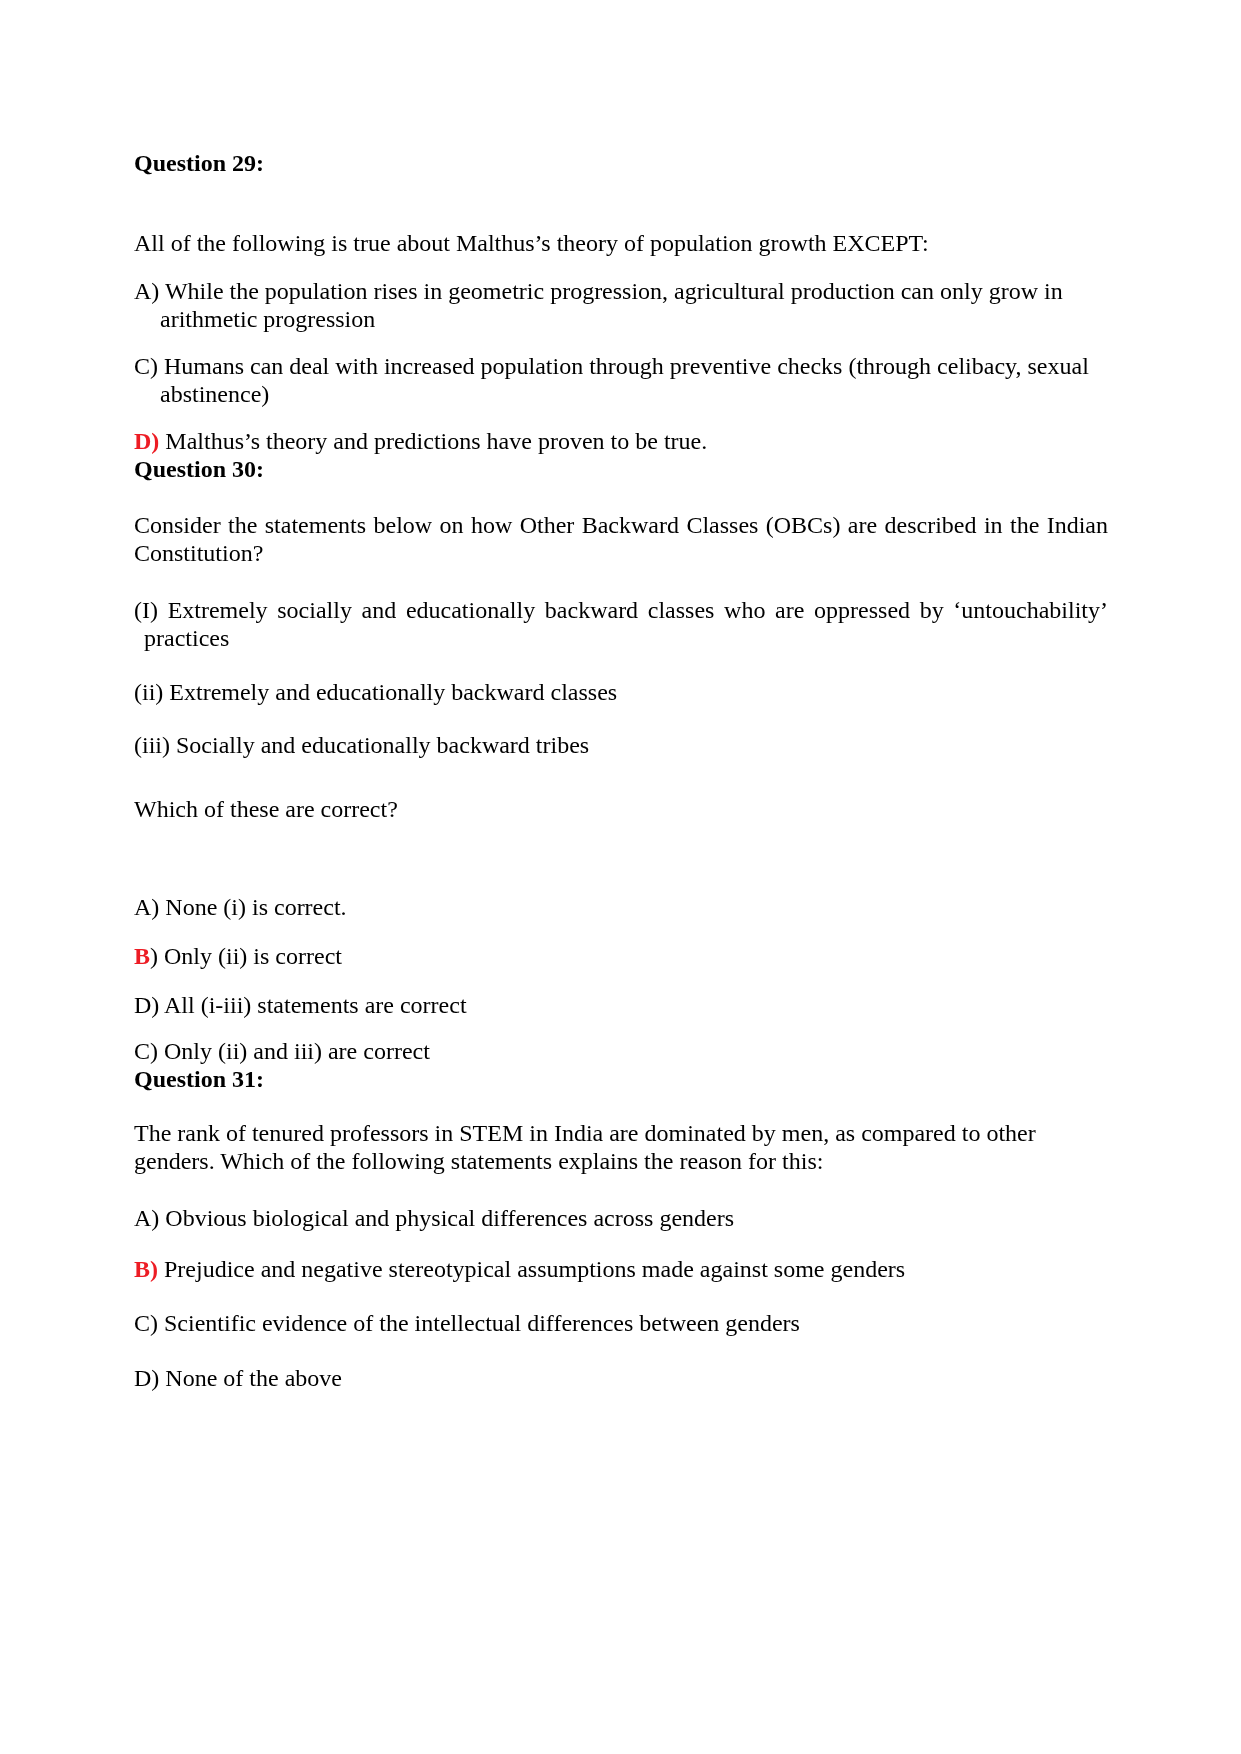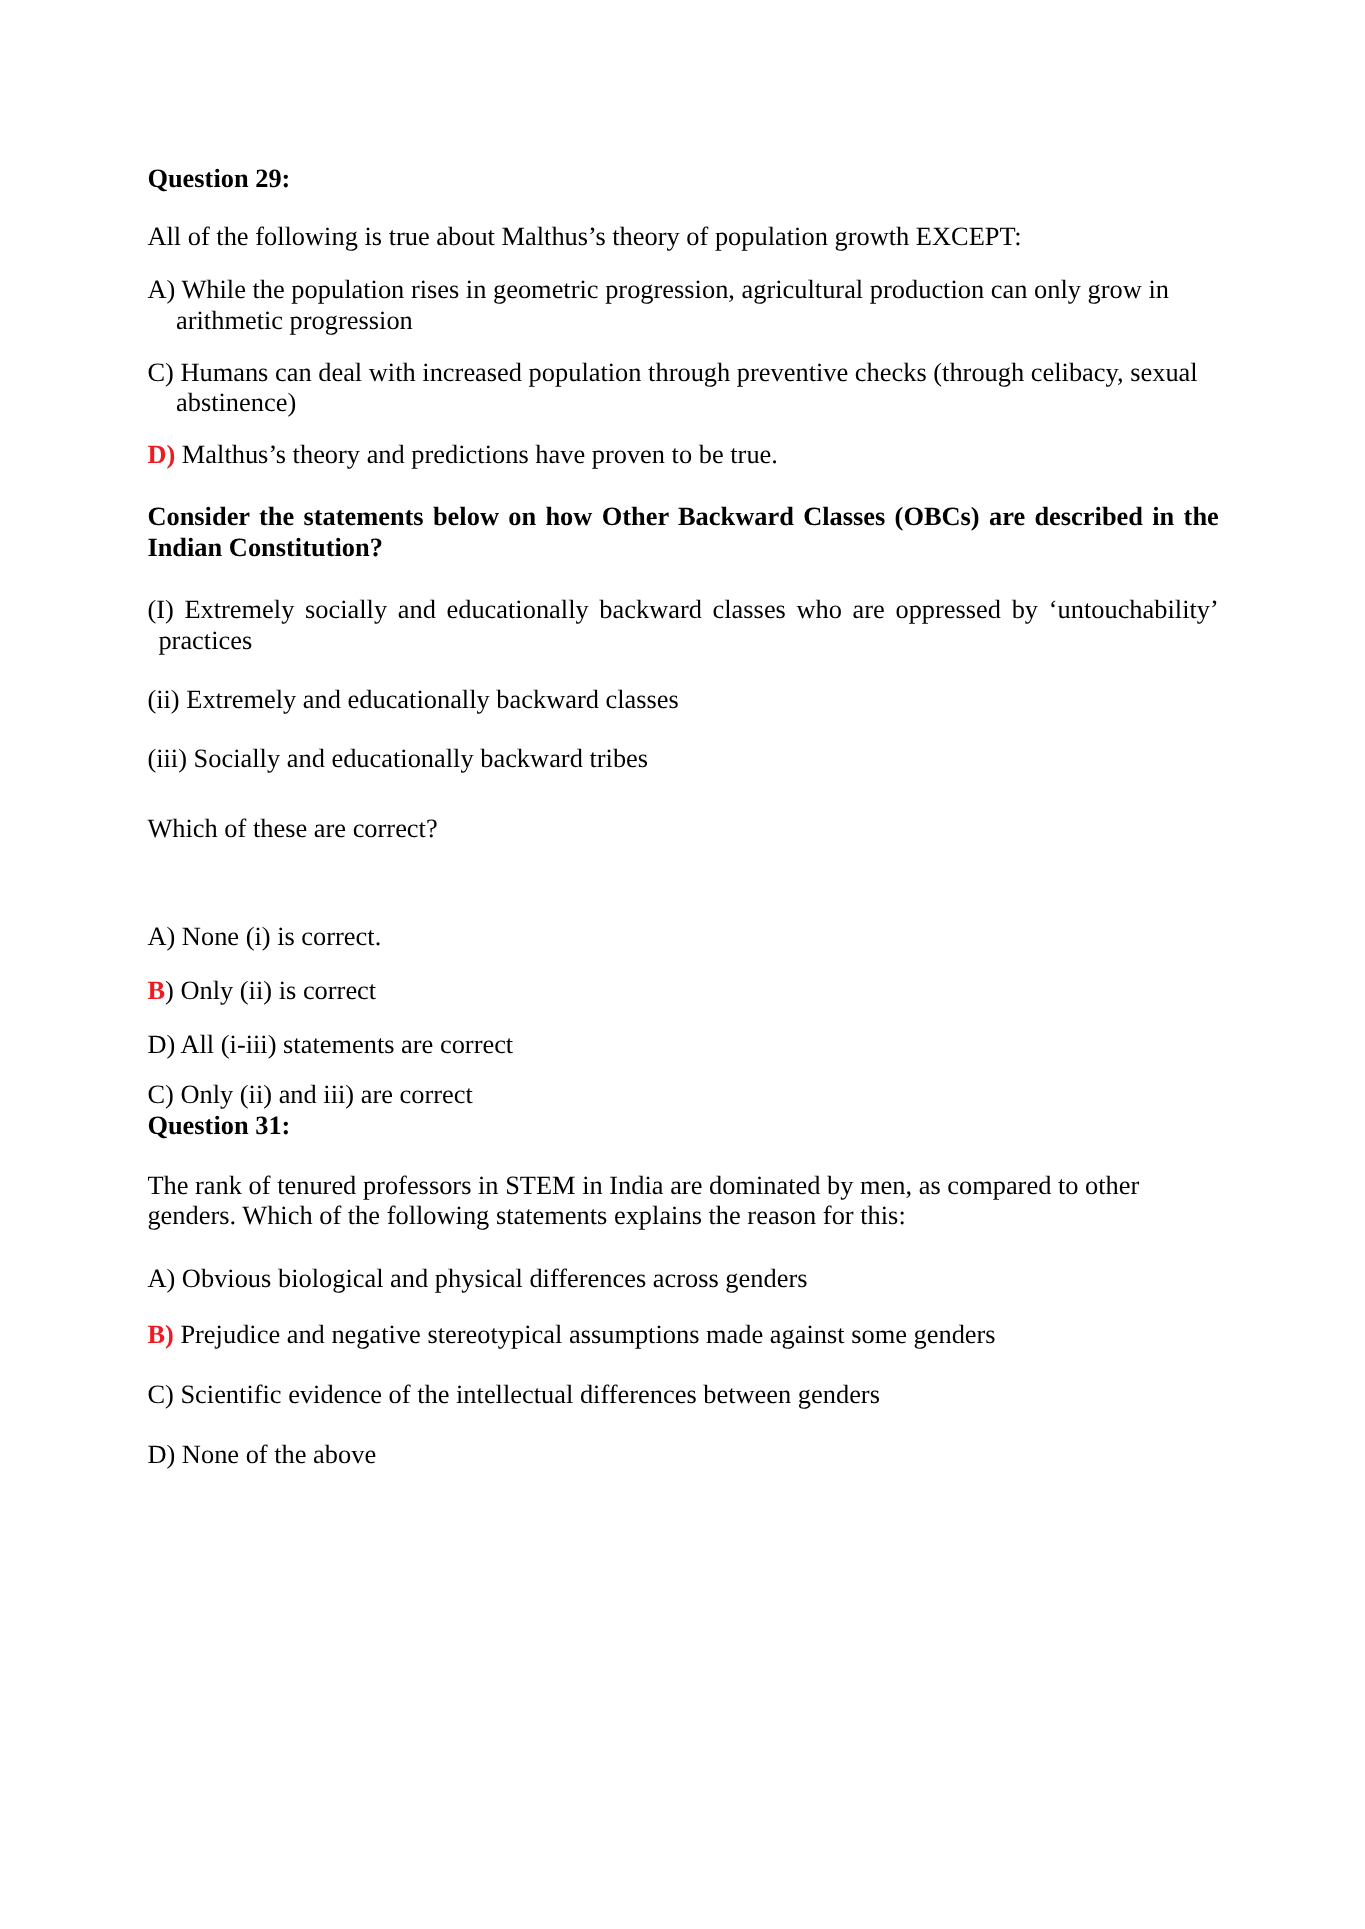--- a/index.html
+++ b/index.html
@@ -48,23 +48,23 @@
   .mt20 { margin-top: 20px; }
   .mt16 { margin-top: 16px; }
   .mt18 { margin-top: 18px; }
   .mt19 { margin-top: 19px; }
   .mt21 { margin-top: 21px; }
   .mt23 { margin-top: 23px; }
   .mt24 { margin-top: 36px; }
   .mt25 { margin-top: 25px; }
   .mt26 { margin-top: 26px; }
   .mt27 { margin-top: 27px; }
-  .mt28 { margin-top: 28px; font-weight: bold; }
+  .mt28 { margin-top: 28px; }
   .mt29 { margin-top: 29px; }
-  .mt47 { margin-top: 25px; }
+  .mt47 { margin-top: 52px; }
   .mt58 { margin-top: 58px; }
   .mt70 { margin-top: 70px; }
   .mt107 { margin-top: 107px; }
 </style>
 </head>
 <body>
 
 <div class="content">
 
   <section>
@@ -74,20 +74,21 @@
 
     <p class="hang26 mt20"><span><span class="opt-red"></span><span>A)</span></span> <span>While the population rises in geometric progression, agricultural production can only grow in arithmetic progression</span></p>
 
 
     <p class="hang26 mt19"><span><span class="opt-red"></span><span>C)</span></span> <span>Humans can deal with increased population through preventive checks (through celibacy, sexual abstinence)</span></p>
 
     <p class="hang26 mt19"><span><span class="opt-red">D)</span><span></span></span> <span>Malthus’s theory and predictions have proven to be true.</span></p>
   </section>
 
   <section>
+    <h2 class="q-header mt107">Question 30:</h2>
 
     <p class="justify mt28">Consider the statements below on how Other Backward Classes (OBCs) are described in the Indian Constitution?</p>
 
     <p class="justify hang10 mt29">(I) Extremely socially and educationally backward classes who are oppressed by ‘untouchability’ practices</p>
 
     <p class="mt26">(ii) Extremely and educationally backward classes</p>
 
     <p class="mt25">(iii) Socially and educationally backward tribes</p>
 
     <p class="mt24">Which of these are correct?</p>

